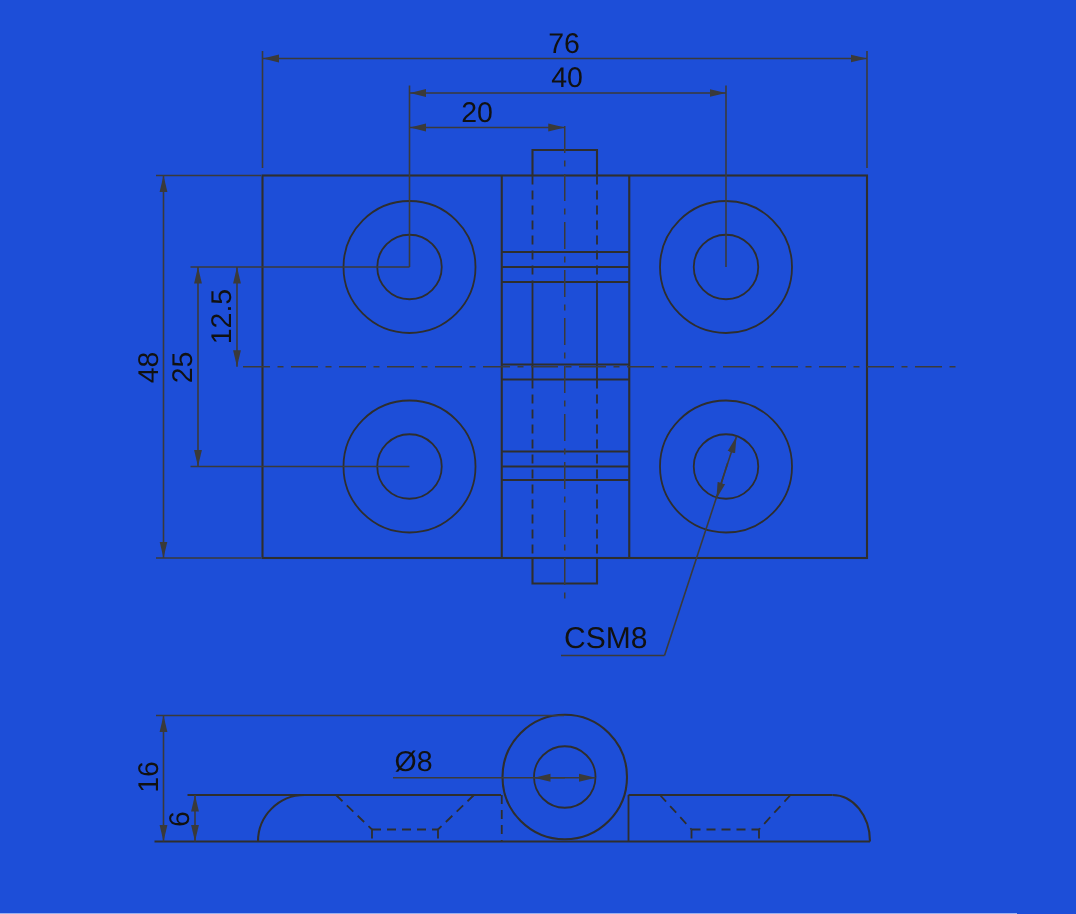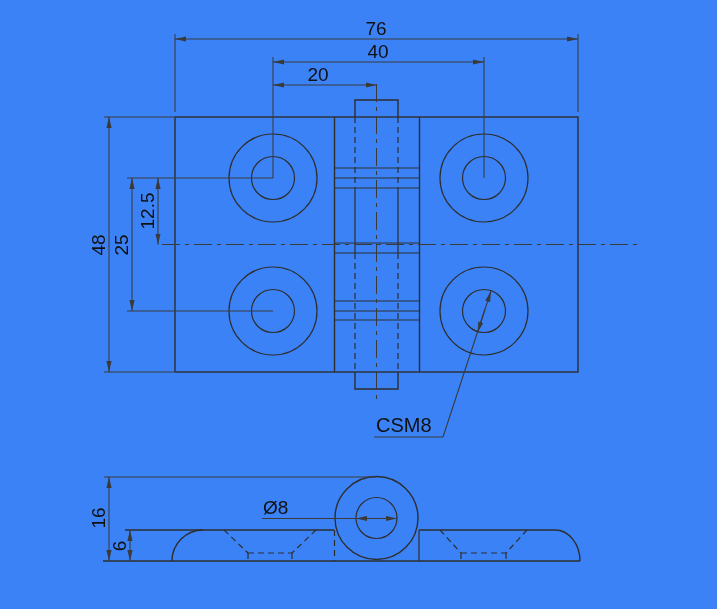--- a/index.html
+++ b/index.html
@@ -4,21 +4,21 @@
 <style>
   html, body {
     margin: 0;
     padding: 0;
     background: #ffffff;
   }
   .page {
     position: relative;
     width: 717px;
     height: 609px;
-    background: #3b82f6;
+    background: #1d4ed8;
     font-family: "Liberation Sans", sans-serif;
   }
   svg text {
     font-family: "Liberation Sans", "DejaVu Sans", sans-serif;
     fill: #111111;
     font-size: 19px;
   }
   svg text.callout { font-size: 20px; }
   .obj   { stroke: #2e2e2e; stroke-width: 1.4; fill: none; }
   .obj2  { stroke: #2e2e2e; stroke-width: 1.2; fill: none; }

